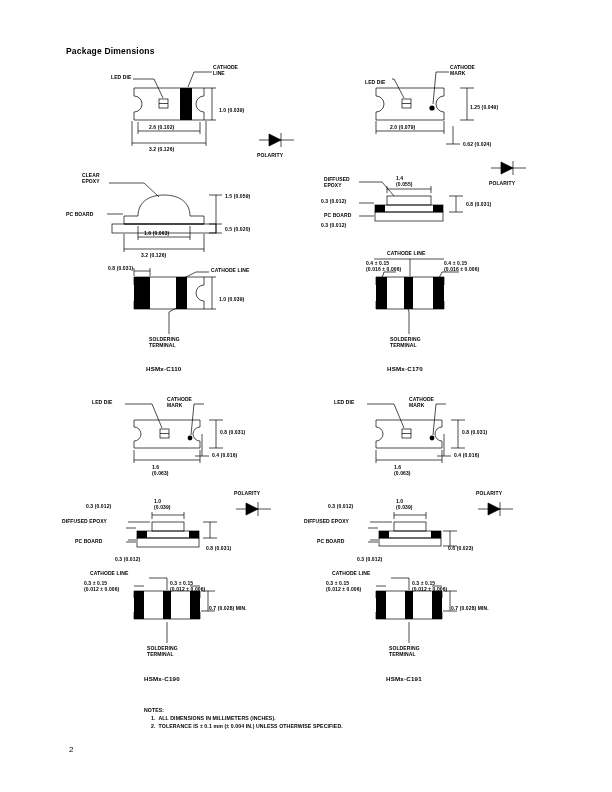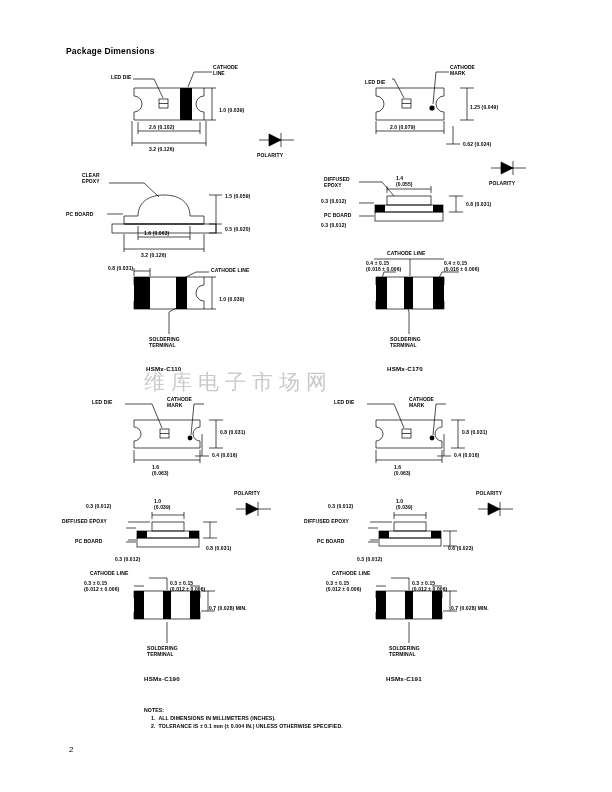--- a/index.html
+++ b/index.html
@@ -58,21 +58,20 @@
   }
   svg { position: absolute; left: 0; top: 0; overflow: visible; }
 </style>
 </head>
 <body>
 
 <div class="page">
 
   <div class="title">Package Dimensions</div>
   <div class="pagenum">2</div>
-  <div class="wm">维库电子市场网</div>
 
   <svg width="612" height="792">
     <g stroke="#000" stroke-width="0.7" fill="none">
 
       <path d="M130,88 L200,88 L200,96 A4.5,4.5 0 0 0 200,112 L200,120 L130,120 L130,112 A4.5,4.5 0 0 0 130,96 Z"></path>
 
       <rect x="176" y="88" width="12" height="32" fill="#000" stroke="none"></rect>
 
       <rect x="155" y="99" width="9" height="9" fill="#fff"></rect>
       <line x1="155" y1="103.5" x2="164" y2="103.5"></line>

